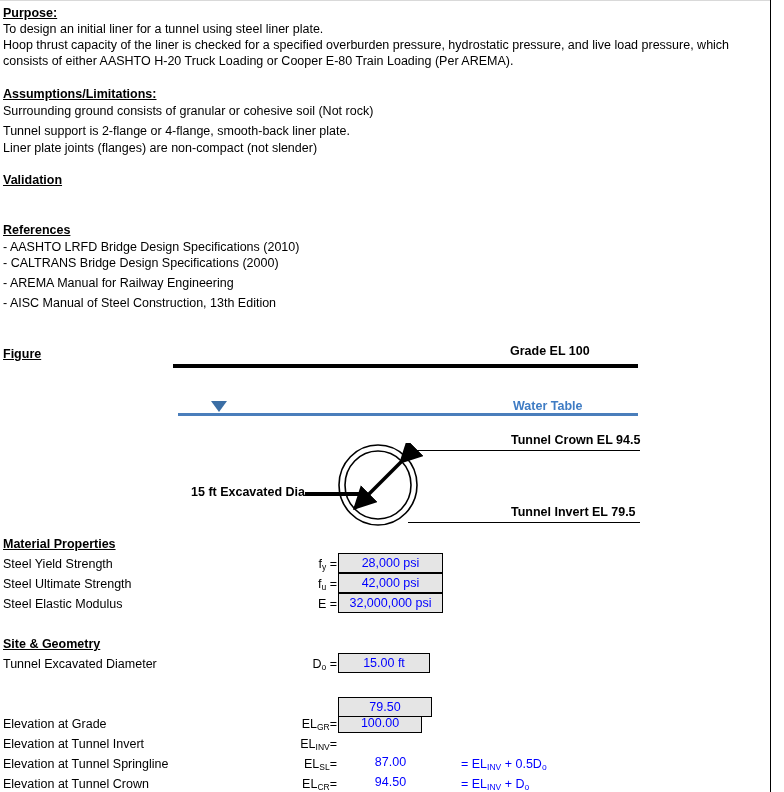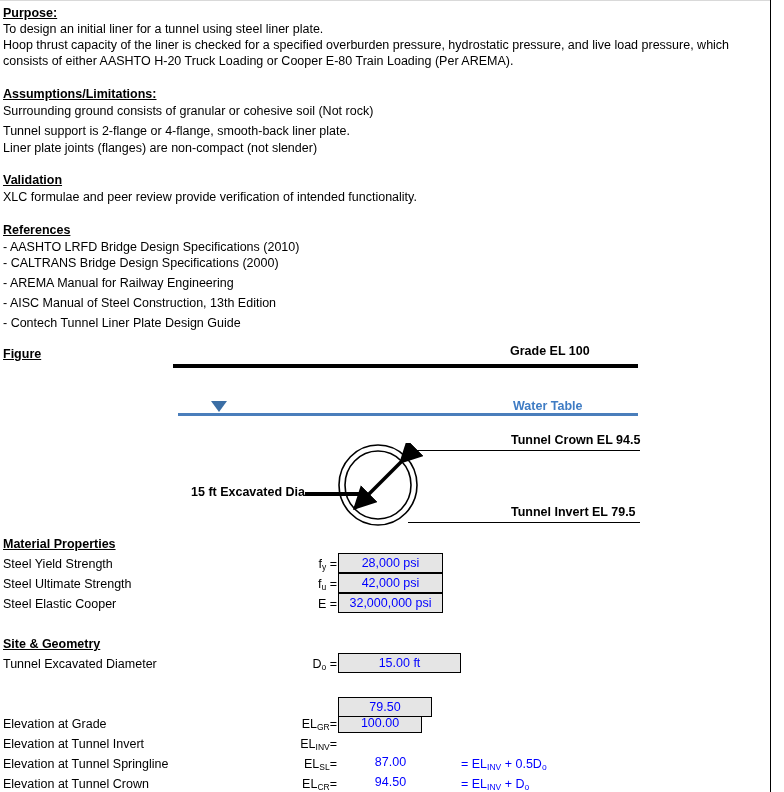--- a/index.html
+++ b/index.html
@@ -175,28 +175,26 @@
   <div class="txt" style="left:3px; top:38px;">Hoop thrust capacity of the liner is checked for a specified overburden pressure, hydrostatic pressure, and live load pressure, which</div>
   <div class="txt" style="left:3px; top:22px;">To design an initial liner for a tunnel using steel liner plate.</div>
   <div class="txt" style="left:3px; top:54px;">consists of either AASHTO H-20 Truck Loading or Cooper E-80 Train Loading (Per AREMA).</div>
 
   <div class="head" style="left:3px; top:87px;">Assumptions/Limitations:</div>
   <div class="txt" style="left:3px; top:104px;">Surrounding ground consists of granular or cohesive soil (Not rock)</div>
   <div class="txt" style="left:3px; top:124px;">Tunnel support is 2-flange or 4-flange, smooth-back liner plate.</div>
   <div class="txt" style="left:3px; top:141px;">Liner plate joints (flanges) are non-compact (not slender)</div>
 
   <div class="head" style="left:3px; top:173px;">Validation</div>
-  <div class="txt" style="left:3px; top:190px;">XLC formulae and peer review provide verification of intended functionality.</div>
 
   <div class="head" style="left:3px; top:223px;">References</div>
   <div class="txt" style="left:3px; top:240px;"> - AASHTO LRFD Bridge Design Specifications (2010)</div>
   <div class="txt" style="left:3px; top:256px;"> - CALTRANS Bridge Design Specifications (2000)</div>
   <div class="txt" style="left:3px; top:276px;"> - AREMA Manual for Railway Engineering</div>
   <div class="txt" style="left:3px; top:296px;"> - AISC Manual of Steel Construction, 13th Edition</div>
-  <div class="txt" style="left:3px; top:316px;"> - Contech Tunnel Liner Plate Design Guide</div>
 
   <div class="head" style="left:3px; top:347px;">Figure</div>
 
   <div id="figure-area">
 
     <div class="fig-label" style="left:510px; top:4px;">Grade EL 100</div>
     <div class="grade-line" style="left:173px; top:24px; width:465px;"></div>
 
     <div class="fig-label water" style="left:513px; top:59px;">Water Table</div>
     <div class="wt-triangle" style="left:211px; top:61px;"></div>
@@ -229,29 +227,29 @@
   <div class="head" style="left:3px; top:537px;">Material Properties</div>
 
   <div class="row-label" style="left:3px; top:557px;">Steel Yield Strength</div>
   <div class="var-label" style="left:240px; top:557px; width:97px;">f<sub>y</sub> =</div>
   <div class="input-cell" style="left:338px; top:553px; width:105px;">28,000 psi</div>
 
   <div class="row-label" style="left:3px; top:577px;">Steel Ultimate Strength</div>
   <div class="var-label" style="left:240px; top:577px; width:97px;">f<sub>u</sub> =</div>
   <div class="input-cell" style="left:338px; top:573px; width:105px;">42,000 psi</div>
 
-  <div class="row-label" style="left:3px; top:597px;">Steel Elastic Cooper</div>
+  <div class="row-label" style="left:3px; top:597px;">Steel Elastic Modulus</div>
   <div class="var-label" style="left:240px; top:597px; width:97px;">E =</div>
   <div class="input-cell" style="left:338px; top:593px; width:105px;">32,000,000 psi</div>
 
   <div class="head" style="left:3px; top:637px;">Site &amp; Geometry</div>
 
   <div class="row-label" style="left:3px; top:657px;">Tunnel Excavated Diameter</div>
   <div class="var-label" style="left:240px; top:657px; width:97px;">D<sub>o</sub> =</div>
-  <div class="input-cell" style="left:338px; top:653px; width:123px;">15.00 ft</div>
+  <div class="input-cell" style="left:338px; top:653px; width:92px;">15.00 ft</div>
 
   <div class="row-label" style="left:3px; top:717px;">Elevation at Grade</div>
   <div class="var-label" style="left:240px; top:717px; width:97px;">EL<sub>GR</sub>=</div>
   <div class="input-cell" style="left:338px; top:713px; width:84px;">100.00</div>
 
   <div class="row-label" style="left:3px; top:737px;">Elevation at Tunnel Invert</div>
   <div class="var-label" style="left:240px; top:737px; width:97px;">EL<sub>INV</sub>=</div>
   <div class="input-cell" style="left:338px; top:697px; width:94px;">79.50</div>
 
   <div class="row-label" style="left:3px; top:757px;">Elevation at Tunnel Springline</div>

